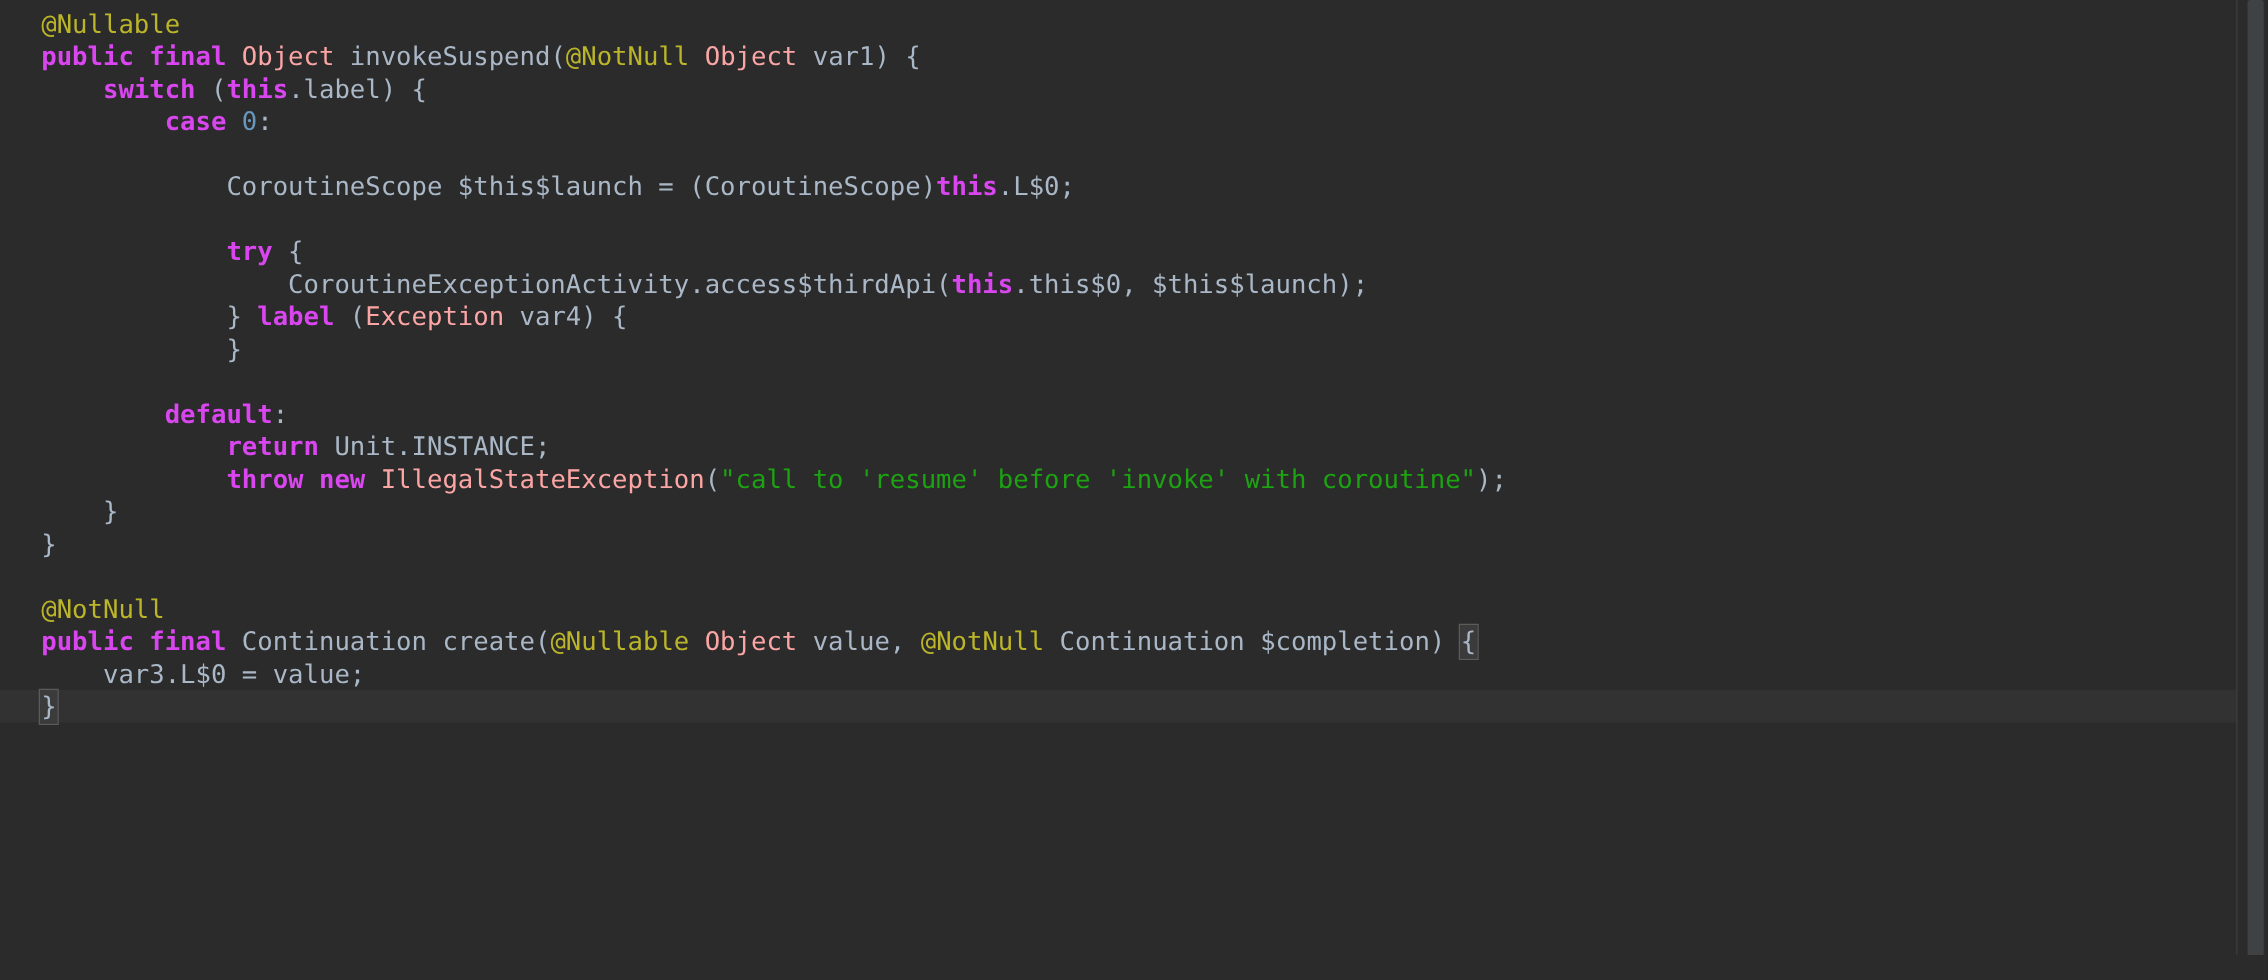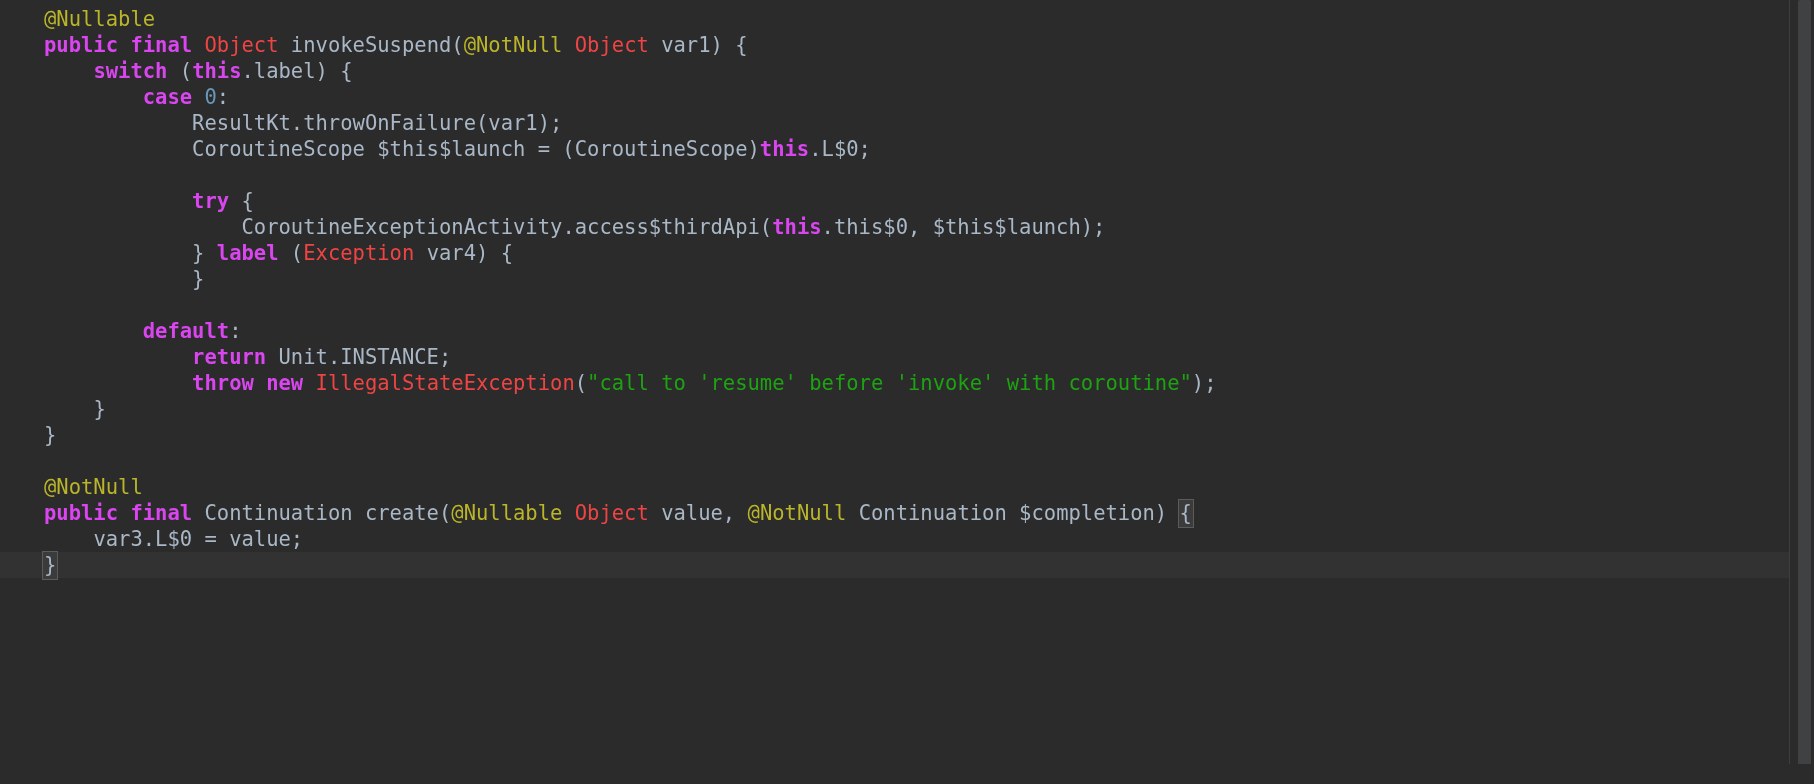--- a/index.html
+++ b/index.html
@@ -34,33 +34,33 @@
   }
 
   .code-line {
     position: relative;
     height: 26px;
     line-height: 26px;
     font-size: 20.5px;
     letter-spacing: 0px;
     white-space: pre;
     color: #a9b7c6;
-    padding-left: 44px;
+    padding-left: 33px;
     box-sizing: border-box;
   }
 
   .code-line.current {
     background: #323232;
   }
 
   
   .t-plain      { color: #a9b7c6; }
   .t-keyword    { color: #d946ef; font-weight: bold; }
   .t-annotation { color: #bbb529; }
-  .t-class      { color: #ef4444; }
+  .t-class      { color: #fca5a5; }
   .t-string     { color: #1da312; }
   .t-number     { color: #6897bb; }
 
   
   .brace-match {
     outline: 1px solid #5b5b5b;
     background: #3b3b3b;
     padding: 1px 1px 2px 1px;
     margin: 0 -1px;
   }
@@ -106,21 +106,21 @@
 </head>
 <body>
 
 <div id="editor">
 
   <div id="code-surface">
       <div class="code-line"><span class="t-plain"></span><span class="t-annotation">@Nullable</span></div>
       <div class="code-line"><span class="t-plain"></span><span class="t-keyword">public</span><span class="t-plain"> </span><span class="t-keyword">final</span><span class="t-plain"> </span><span class="t-class">Object</span><span class="t-plain"> invokeSuspend(</span><span class="t-annotation">@NotNull</span><span class="t-plain"> </span><span class="t-class">Object</span><span class="t-plain"> var1) {</span></div>
       <div class="code-line"><span class="t-plain">    </span><span class="t-keyword">switch</span><span class="t-plain"> (</span><span class="t-keyword">this</span><span class="t-plain">.label) {</span></div>
       <div class="code-line"><span class="t-plain">        </span><span class="t-keyword">case</span><span class="t-plain"> </span><span class="t-number">0</span><span class="t-plain">:</span></div>
-      <div class="code-line"><span class="t-plain">            </span><span class="t-plain">ResultKt.throwOnFailure(var1);</span></div>
+      <div class="code-line"><span class="t-plain">            </span></div>
       <div class="code-line"><span class="t-plain">            </span><span class="t-plain">CoroutineScope $this$launch = (CoroutineScope)</span><span class="t-keyword">this</span><span class="t-plain">.L$0;</span></div>
       <div class="code-line"><span class="t-plain"></span></div>
       <div class="code-line"><span class="t-plain">            </span><span class="t-keyword">try</span><span class="t-plain"> {</span></div>
       <div class="code-line"><span class="t-plain">                </span><span class="t-plain">CoroutineExceptionActivity.access$thirdApi(</span><span class="t-keyword">this</span><span class="t-plain">.this$0, $this$launch);</span></div>
       <div class="code-line"><span class="t-plain">            </span><span class="t-plain">} </span><span class="t-keyword">label</span><span class="t-plain"> (</span><span class="t-class">Exception</span><span class="t-plain"> var4) {</span></div>
       <div class="code-line"><span class="t-plain">            </span><span class="t-plain">}</span></div>
       <div class="code-line"><span class="t-plain"></span></div>
       <div class="code-line"><span class="t-plain">        </span><span class="t-keyword">default</span><span class="t-plain">:</span></div>
       <div class="code-line"><span class="t-plain">            </span><span class="t-keyword">return</span><span class="t-plain"> Unit.INSTANCE;</span></div>
       <div class="code-line"><span class="t-plain">            </span><span class="t-keyword">throw</span><span class="t-plain"> </span><span class="t-keyword">new</span><span class="t-plain"> </span><span class="t-class">IllegalStateException</span><span class="t-plain">(</span><span class="t-string">"call to 'resume' before 'invoke' with coroutine"</span><span class="t-plain">);</span></div>

